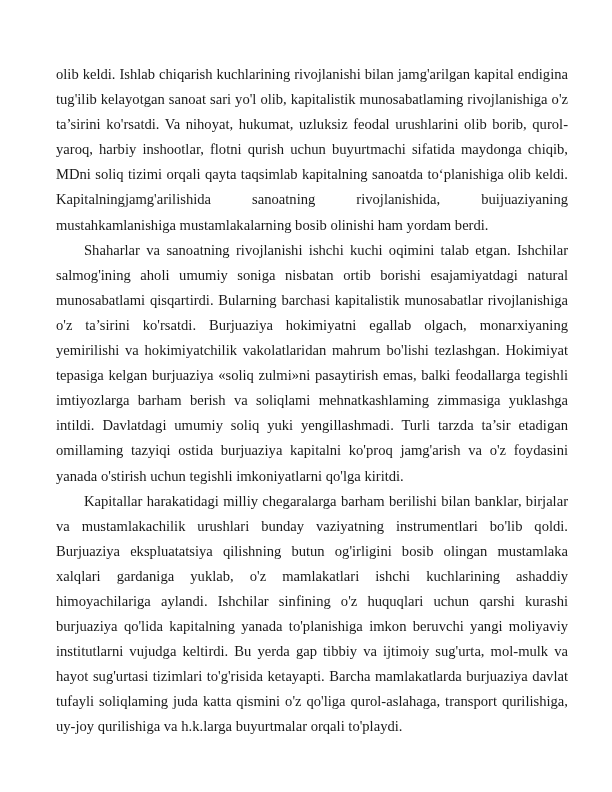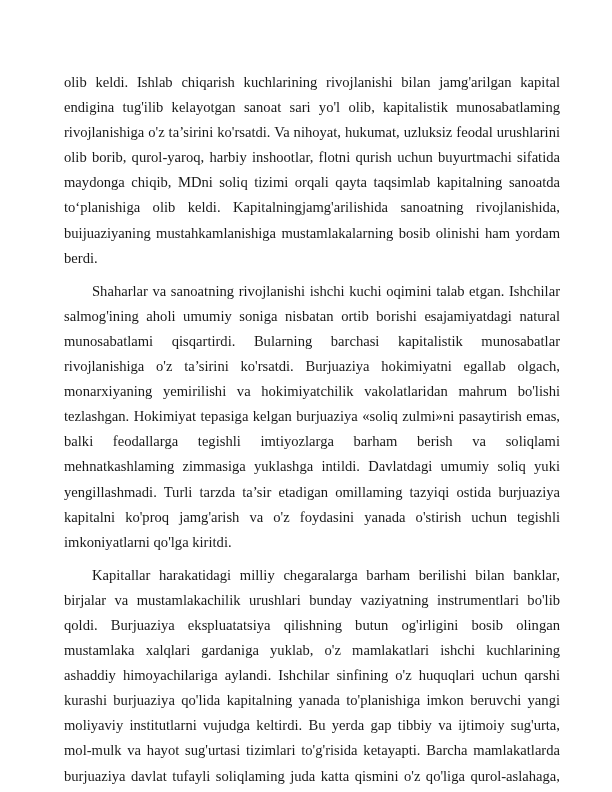--- a/index.html
+++ b/index.html
@@ -23,21 +23,21 @@
     width: 512px;
     font-family: "Liberation Serif", "DejaVu Serif", serif;
     font-size: 14.6px;
     line-height: 25.1px;
     color: #191919;
     text-align: justify;
     text-justify: inter-word;
     -webkit-font-smoothing: antialiased;
   }
   .para {
-    margin: 8px;
+    margin: 0;
     padding: 0;
     text-indent: 28px;
     text-align: justify;
     hyphens: none;
   }
   .para.no-indent {
     text-indent: 0;
   }
 </style>
 </head>

